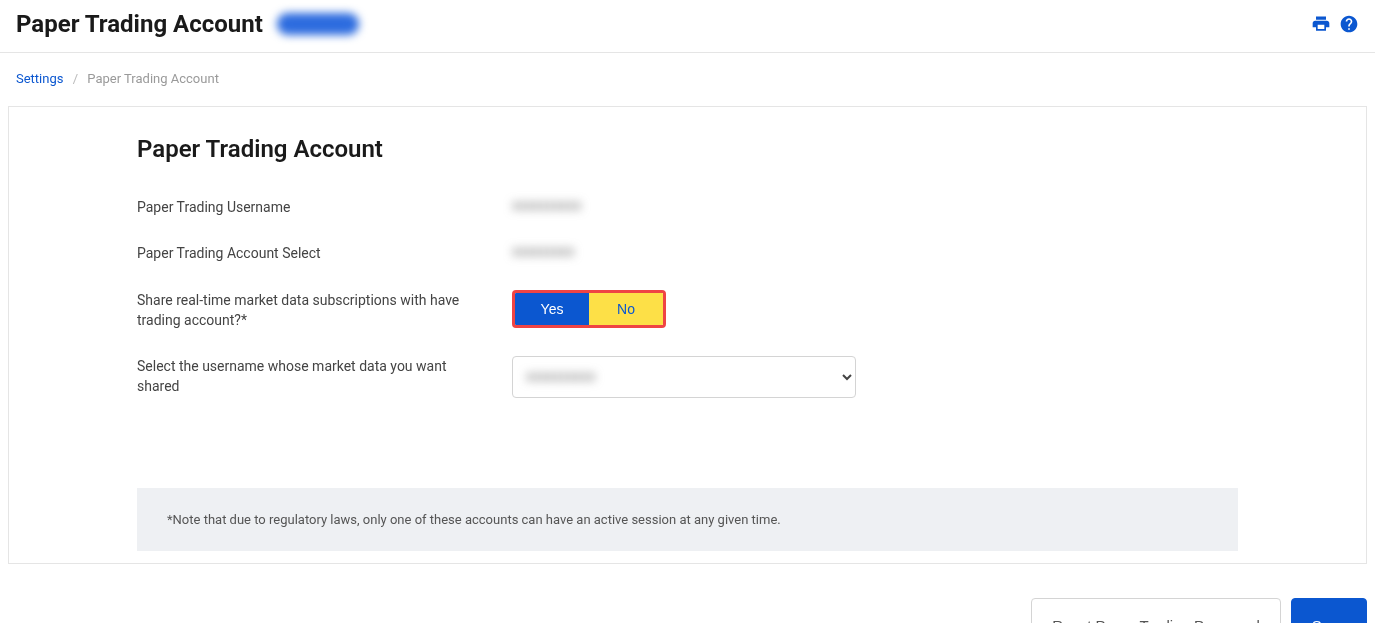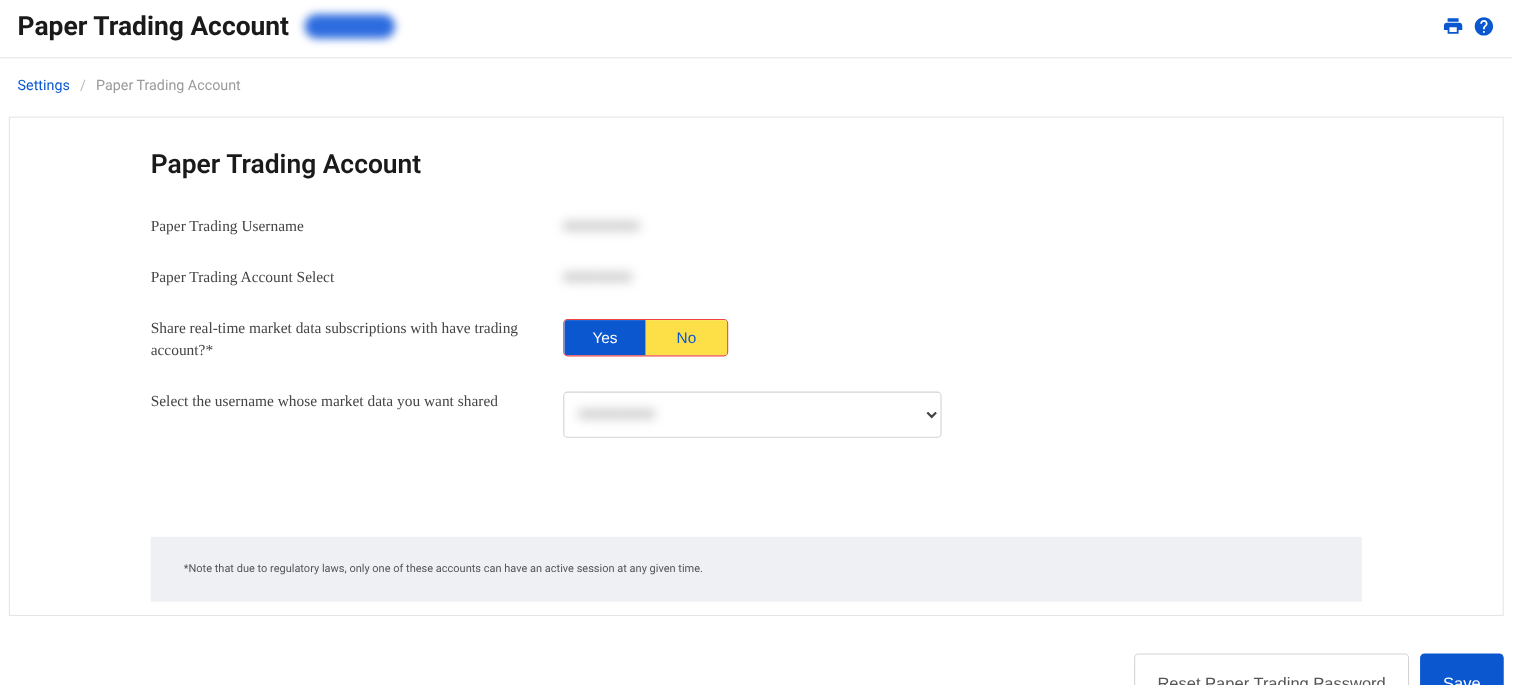--- a/index.html
+++ b/index.html
@@ -71,30 +71,29 @@
     display: flex;
     align-items: flex-start;
     margin-bottom: 26px;
   }
   .form-label {
     width: 375px;
     font-size: 14px;
     color: #444;
     line-height: 1.45;
     padding-right: 20px;
-    font-family: Liberation Serif, serif;
   }
   .form-value-blur {
     filter: blur(5px);
     color: #666;
     font-size: 14px;
   }
   .toggle-group {
     display: inline-flex;
-    border: 1px solid #ef4444;
+    border: 3px solid #ef4444;
     border-radius: 4px;
     overflow: hidden;
   }
   .toggle-btn {
     width: 74px;
     height: 32px;
     display: flex;
     align-items: center;
     justify-content: center;
     font-size: 14px;
@@ -128,21 +127,21 @@
     top: 12px;
     filter: blur(5px);
     color: #666;
     font-size: 14px;
     pointer-events: none;
   }
   .note-box {
     margin: 34px 128px 12px 128px;
     background: #eef0f3;
     padding: 24px 30px;
-    font-size: 10px;
+    font-size: 13px;
     color: #555;
   }
   .footer-actions {
     display: flex;
     justify-content: flex-end;
     gap: 10px;
     padding: 34px 8px 10px 8px;
   }
   .btn {
     height: 54px;

